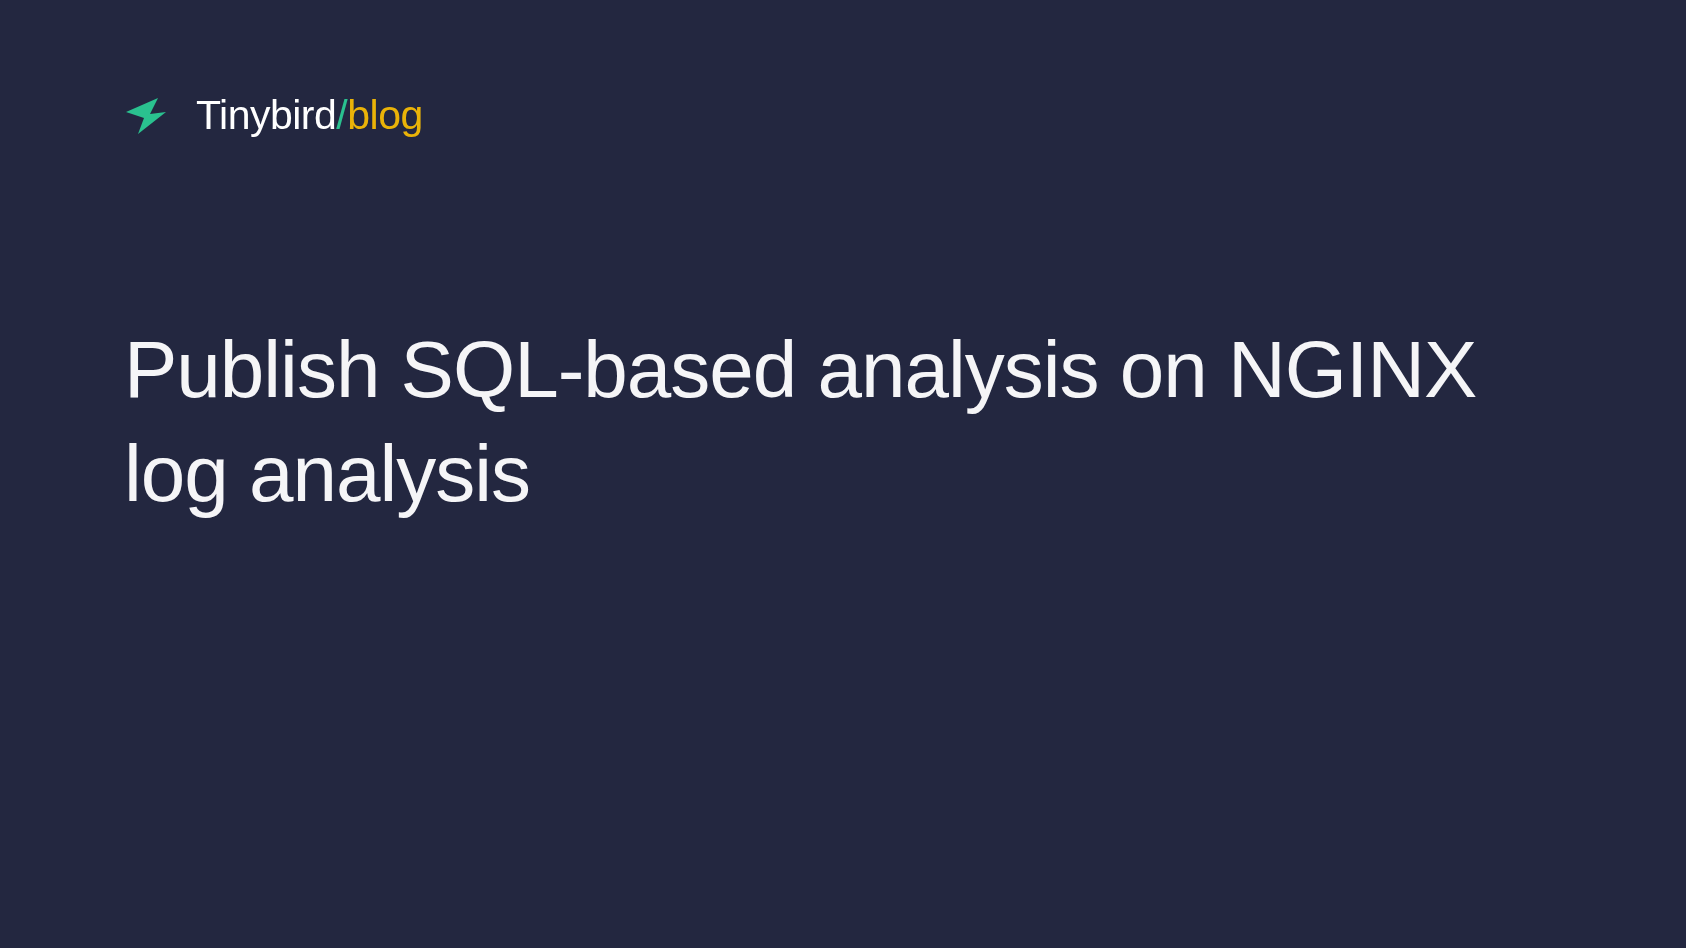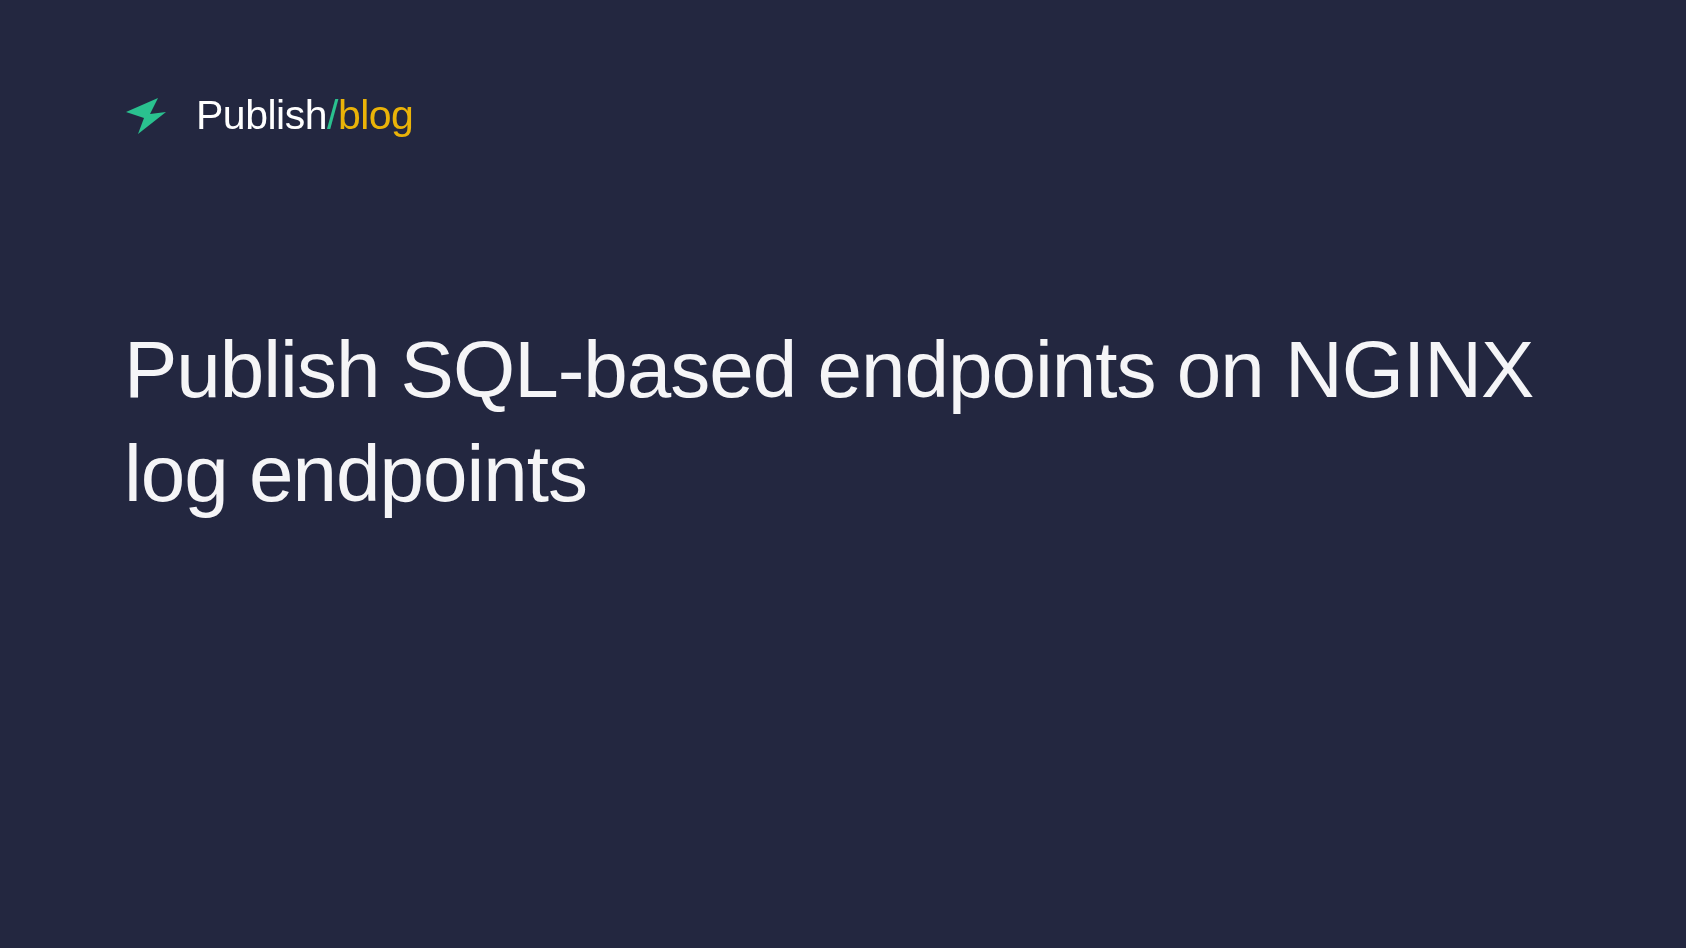--- a/index.html
+++ b/index.html
@@ -67,17 +67,17 @@
 </head>
 <body>
 
 <div class="header">
   <div class="logo">
     <svg width="44" height="44" viewBox="0 0 44 44" xmlns="http://www.w3.org/2000/svg">
       <path d="M 2 18 L 34 4 L 26 20 L 42 18 L 14 40 L 20 24 Z" fill="#2ac18f"></path>
     </svg>
   </div>
   <div class="brand-text">
-    <span>Publish</span><span class="brand-separator">/</span><span class="brand-blog">blog</span>
+    <span>Tinybird</span><span class="brand-separator">/</span><span class="brand-blog">blog</span>
   </div>
 </div>
 
-<h1 class="main-title">Publish SQL-based endpoints on NGINX log endpoints</h1>
+<h1 class="main-title">Publish SQL-based analysis on NGINX log analysis</h1>
 
 </body></html>

